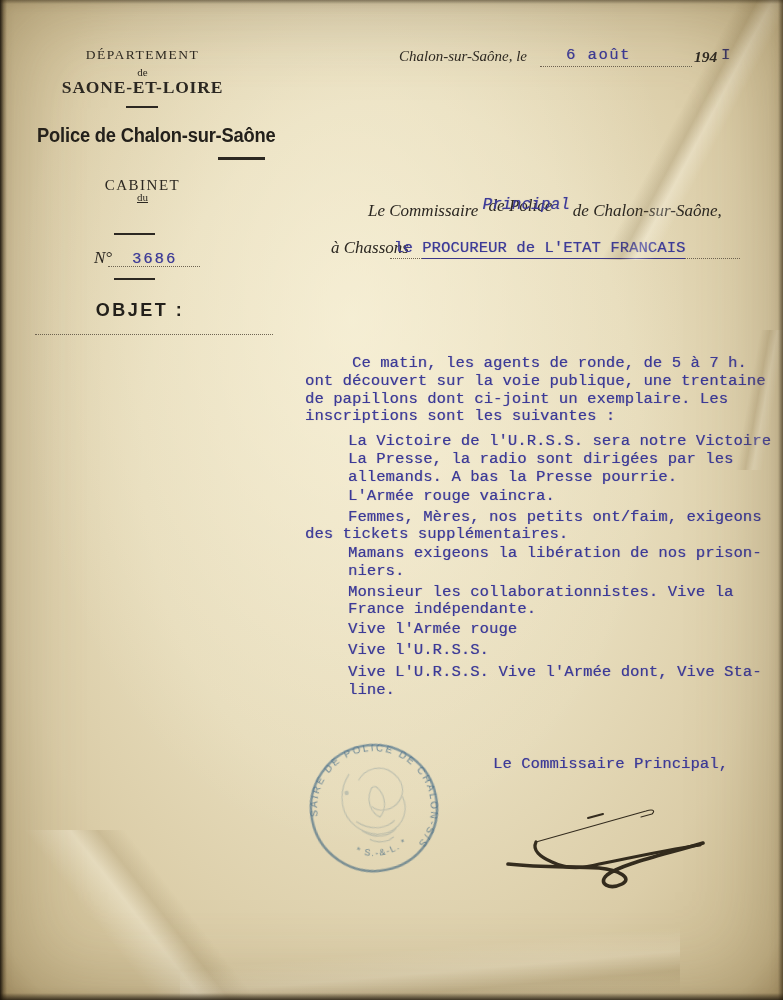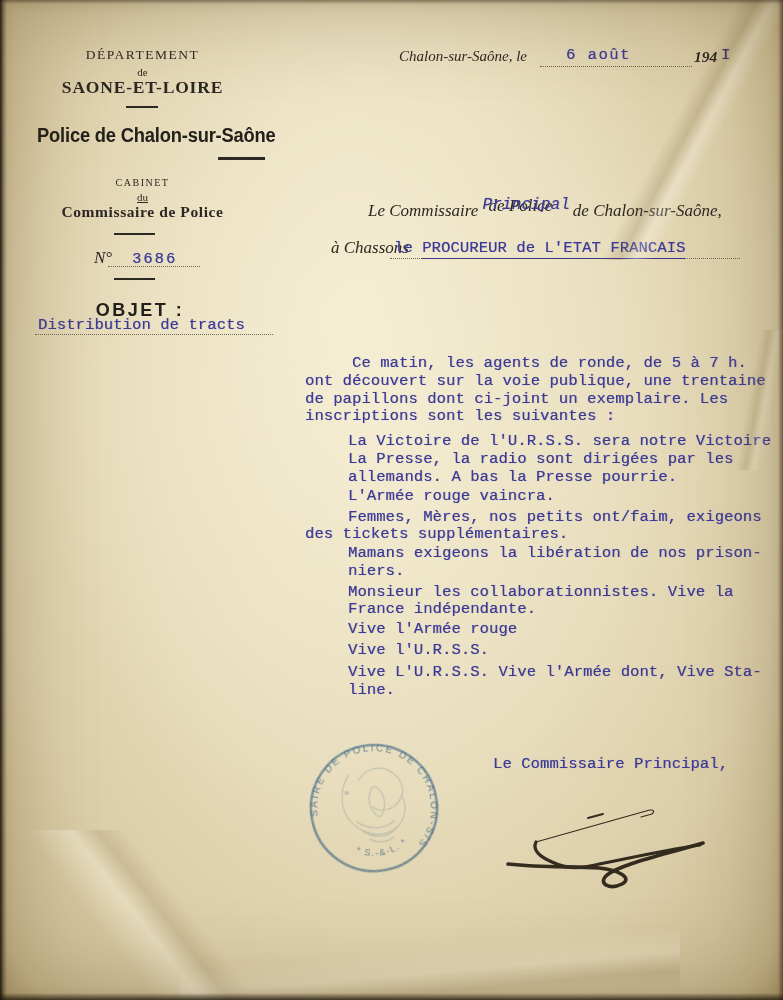--- a/index.html
+++ b/index.html
@@ -43,21 +43,21 @@
   }
   .typed-ul { border-bottom:1.7px solid #3a3688; padding-bottom:1px; }
   .dotline { border-bottom:1.7px dotted #6f6553; height:0; }
   .rule { background:#2c2822; height:2px; }
 
   .lh-center { text-align:center; }
   .dep   { font-size:13.5px; letter-spacing:1.5px; }
   .small { font-size:11px; }
   .region{ font-size:17.5px; font-weight:bold; letter-spacing:.8px; }
   .office{ font-size:19.5px; font-weight:bold; color:#23201b; transform:scaleX(.94); transform-origin:50% 50%; letter-spacing:-.2px; white-space:nowrap; }
-  .cab   { font-size:10px; letter-spacing:1.5px; }
+  .cab   { font-size:15px; letter-spacing:1.5px; }
   .commis{ font-size:15.5px; font-weight:bold; letter-spacing:.6px; }
   .objet { font-size:18px; font-weight:bold; letter-spacing:2.5px; color:#23201b; }
 
   .dateline { font-size:15px; }
   .salut1 { font-size:17px; }
   .overstrike { display:inline-block; position:relative; width:86px; height:20px; vertical-align:baseline; }
   .overstrike .under { position:absolute; left:6px; top:0; white-space:nowrap; }
   .overstrike .over  { position:absolute; left:0px; top:1px; white-space:nowrap; font-size:16px;text-align:center; }
 
   .stamp { position:absolute; left:306px; top:740px; width:136px; height:136px;
@@ -72,30 +72,28 @@
   <div class="abs lh-center printed dep" style="left:20px; top:47px;  width:245px;">DÉPARTEMENT</div>
   <div class="abs lh-center printed small" style="left:20px; top:66px;  width:245px;">de</div>
   <div class="abs lh-center printed region" style="left:20px; top:77px;  width:245px;">SAONE-ET-LOIRE</div>
   <div class="abs rule" style="left:126px; top:106px; width:32px;"></div>
 
   <div class="abs lh-center sans office" style="left:30px; top:124px; width:235px;">Police de Chalon-sur-Saône</div>
   <div class="abs rule" style="left:218px; top:157px; width:47px; height:2.5px;"></div>
 
   <div class="abs lh-center printed cab" style="left:20px; top:177px; width:245px;">CABINET</div>
   <div class="abs lh-center printed small" style="left:20px; top:191px; width:245px;text-decoration:underline;">du</div>
-  <div class="abs lh-center printed commis" style="left:20px; top:203px; width:245px;">Commissaire de Police</div>
   <div class="abs rule" style="left:114px; top:233px; width:41px;"></div>
 
   <span class="abs printed it" style="left:94px; top:248px; font-size:17px;">N°</span>
   <span class="abs typed" style="left:132px; top:251px; letter-spacing:2px;">3686</span>
   <div class="abs dotline" style="left:108px; top:266px; width:92px;"></div>
   <div class="abs rule" style="left:114px; top:278px; width:41px;"></div>
 
   <div class="abs lh-center sans objet" style="left:35px; top:300px; width:210px;">OBJET :</div>
-  <span class="abs typed" style="left:38px; top:317px;">Distribution de tracts</span>
   <div class="abs dotline" style="left:35px; top:334px; width:238px;"></div>
 
   <span class="abs printed it dateline" style="left:399px; top:48px;">Chalon-sur-Saône, le</span>
   <div class="abs dotline" style="left:540px; top:66px; width:152px;"></div>
   <span class="abs typed" style="left:566px; top:47px; letter-spacing:1.5px;">6 août</span>
   <span class="abs printed it" style="left:694px; top:48px; font-size:15.5px; font-weight:bold;">194</span>
   <span class="abs typed" style="left:721px; top:47px; color:#2f2d6b;">I</span>
 
   <div class="abs printed it salut1" style="left:368px; top:196px; white-space:nowrap;">
     <span>Le Commissaire</span>

